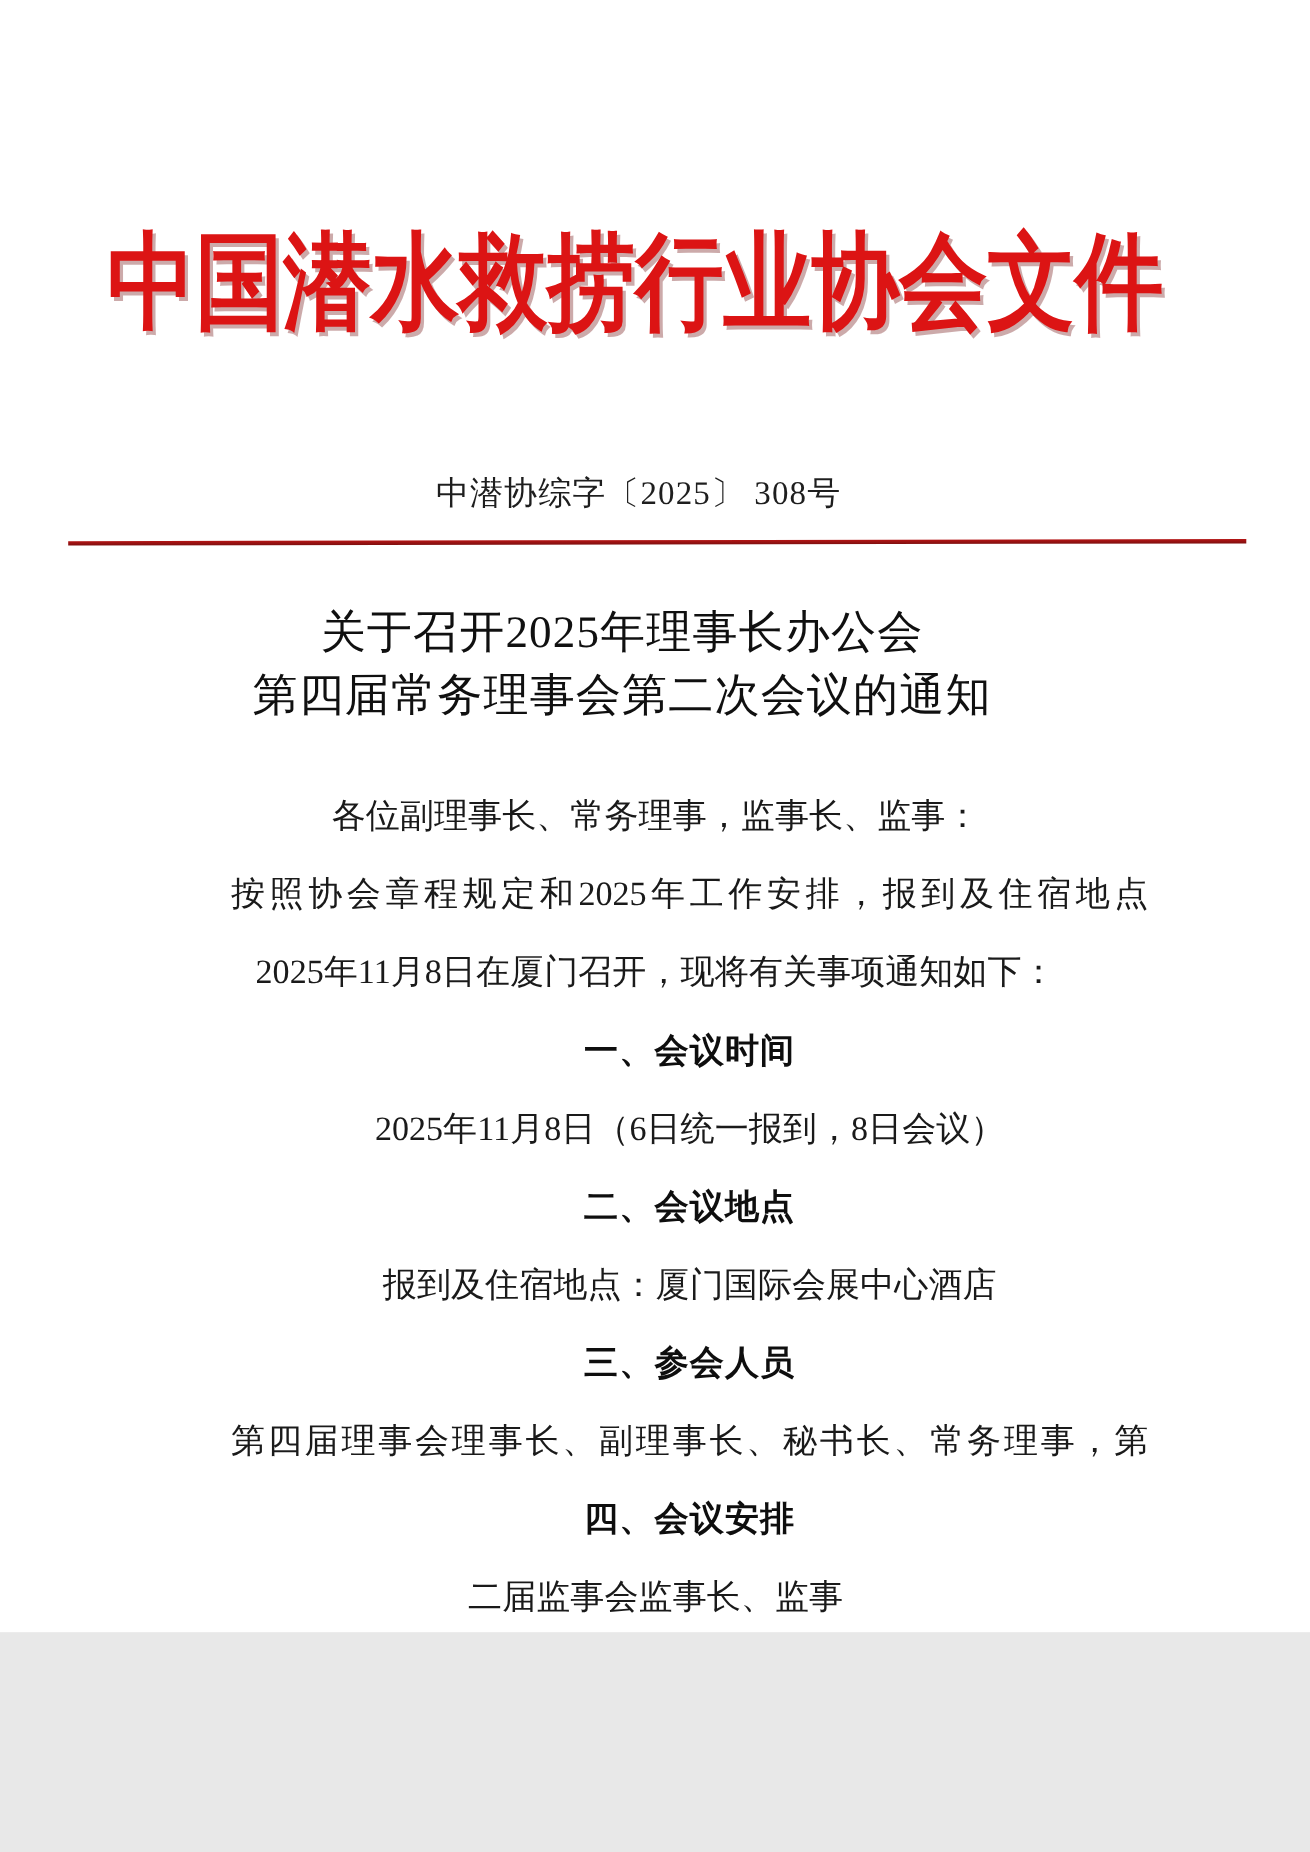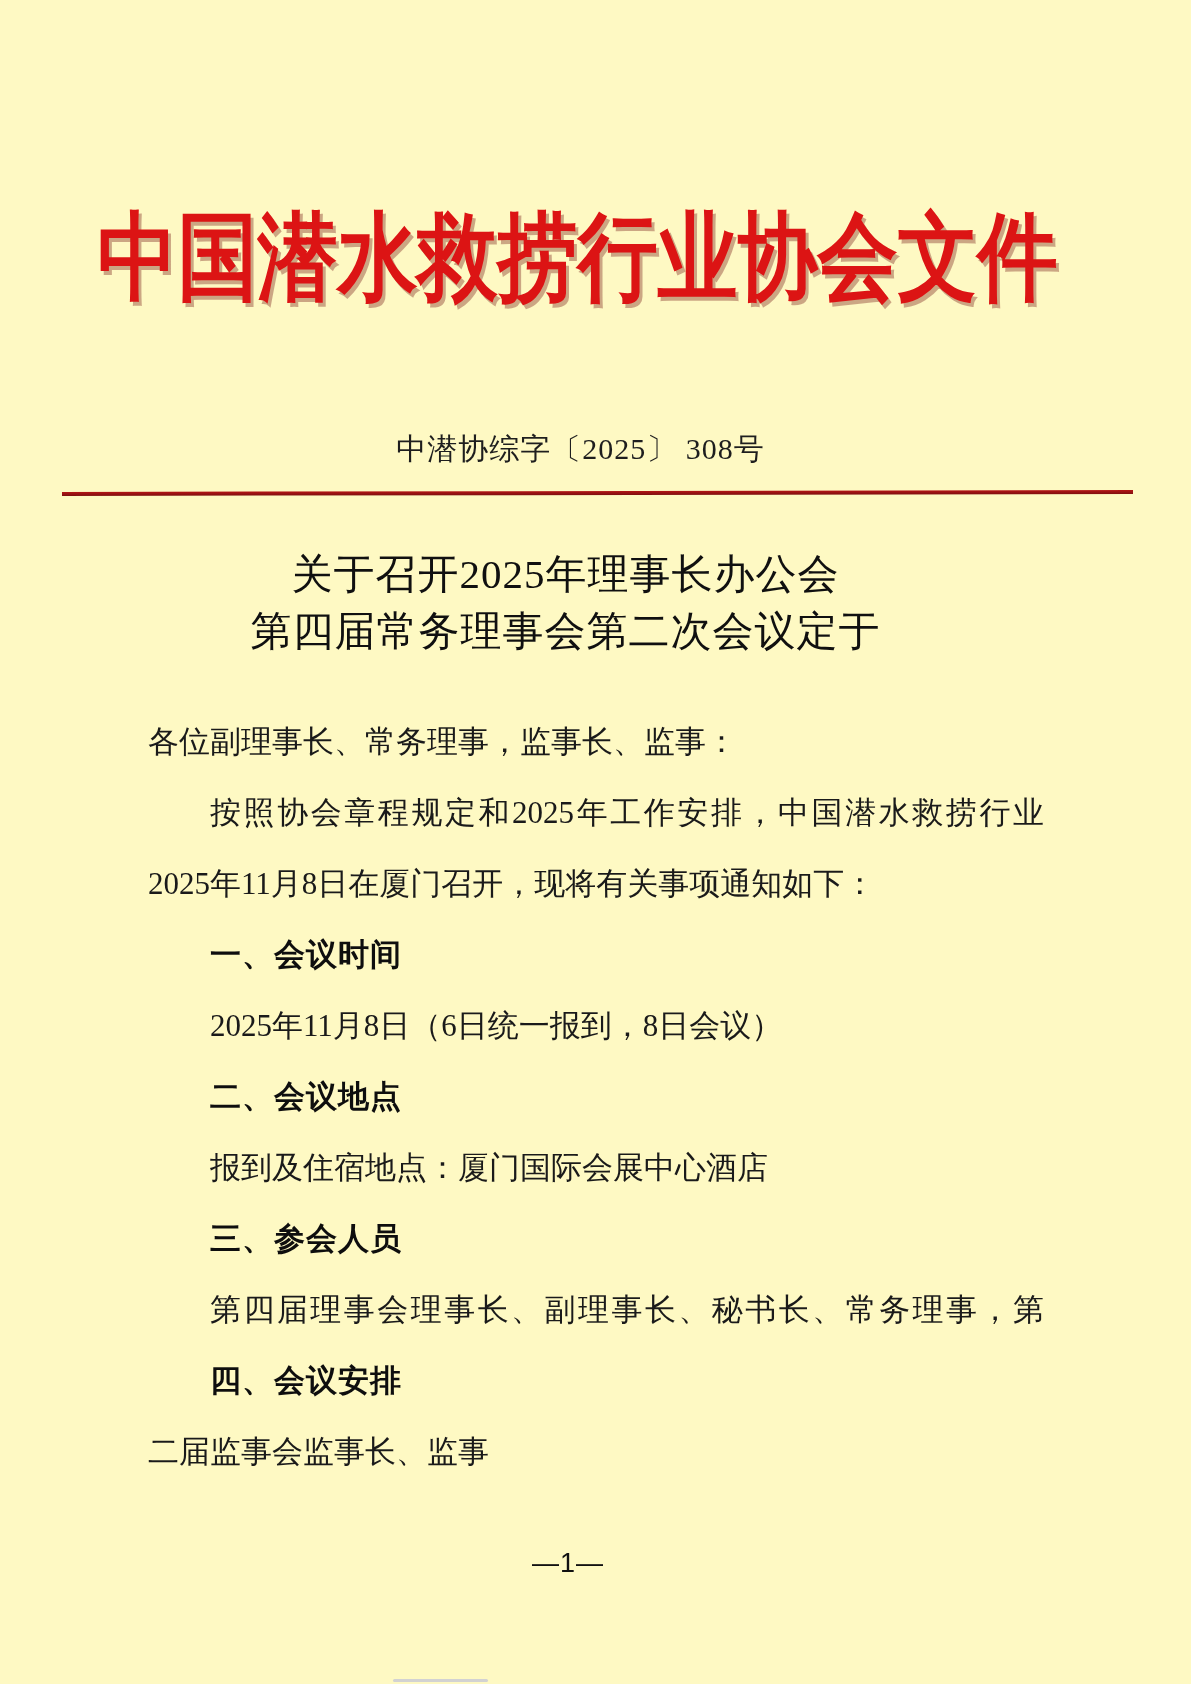--- a/index.html
+++ b/index.html
@@ -3,23 +3,23 @@
 <meta charset="utf-8">
 <style>
   html, body {
     margin: 0;
     padding: 0;
     background: #e8e8e8;
   }
   .page {
     position: relative;
     width: 1191px;
-    height: 1684px;
+    height: 1484px;
     margin: 0 auto;
-    background: #fef9c3;
+    background: #ffffff;
     overflow: hidden;
     font-family: "Liberation Serif", serif;
   }
   
   .masthead {
     position: absolute;
     top: 208px;
     left: 0;
     width: 100%;
     padding-right: 36px;
@@ -81,20 +81,21 @@
     top: 706px;
     left: 148px;
     width: 896px;
     font-size: 31px;
     color: #1a1a1a;
   }
   .line {
     height: 71px;
     line-height: 71px;
     white-space: nowrap;
+    text-align: center;
   }
   .indent {
     text-indent: 2em;
   }
   .fill {
     white-space: normal;
     text-align: justify;
     text-align-last: justify;
   }
   .sec-heading {
@@ -134,28 +135,28 @@
 <div class="page">
 
   <div class="masthead">中国潜水救捞行业协会文件</div>
 
   <div class="doc-number">中潜协综字〔2025〕 308号</div>
 
   <div class="red-line"></div>
 
   <div class="notice-title">
     <div>关于召开2025年理事长办公会</div>
-    <div>第四届常务理事会第二次会议定于</div>
+    <div>第四届常务理事会第二次会议的通知</div>
   </div>
 
   <div class="body-block">
 
     <div class="line">各位副理事长、常务理事，监事长、监事：</div>
 
-    <div class="line indent fill">按照协会章程规定和2025年工作安排，中国潜水救捞行业</div>
+    <div class="line indent fill">按照协会章程规定和2025年工作安排，报到及住宿地点</div>
     <div class="line">2025年11月8日在厦门召开，现将有关事项通知如下：</div>
 
     <div class="line indent sec-heading">一、会议时间</div>
     <div class="line indent">2025年11月8日（6日统一报到，8日会议）</div>
 
     <div class="line indent sec-heading">二、会议地点</div>
     <div class="line indent">报到及住宿地点：厦门国际会展中心酒店</div>
 
     <div class="line indent sec-heading">三、参会人员</div>
     <div class="line indent fill">第四届理事会理事长、副理事长、秘书长、常务理事，第</div>

